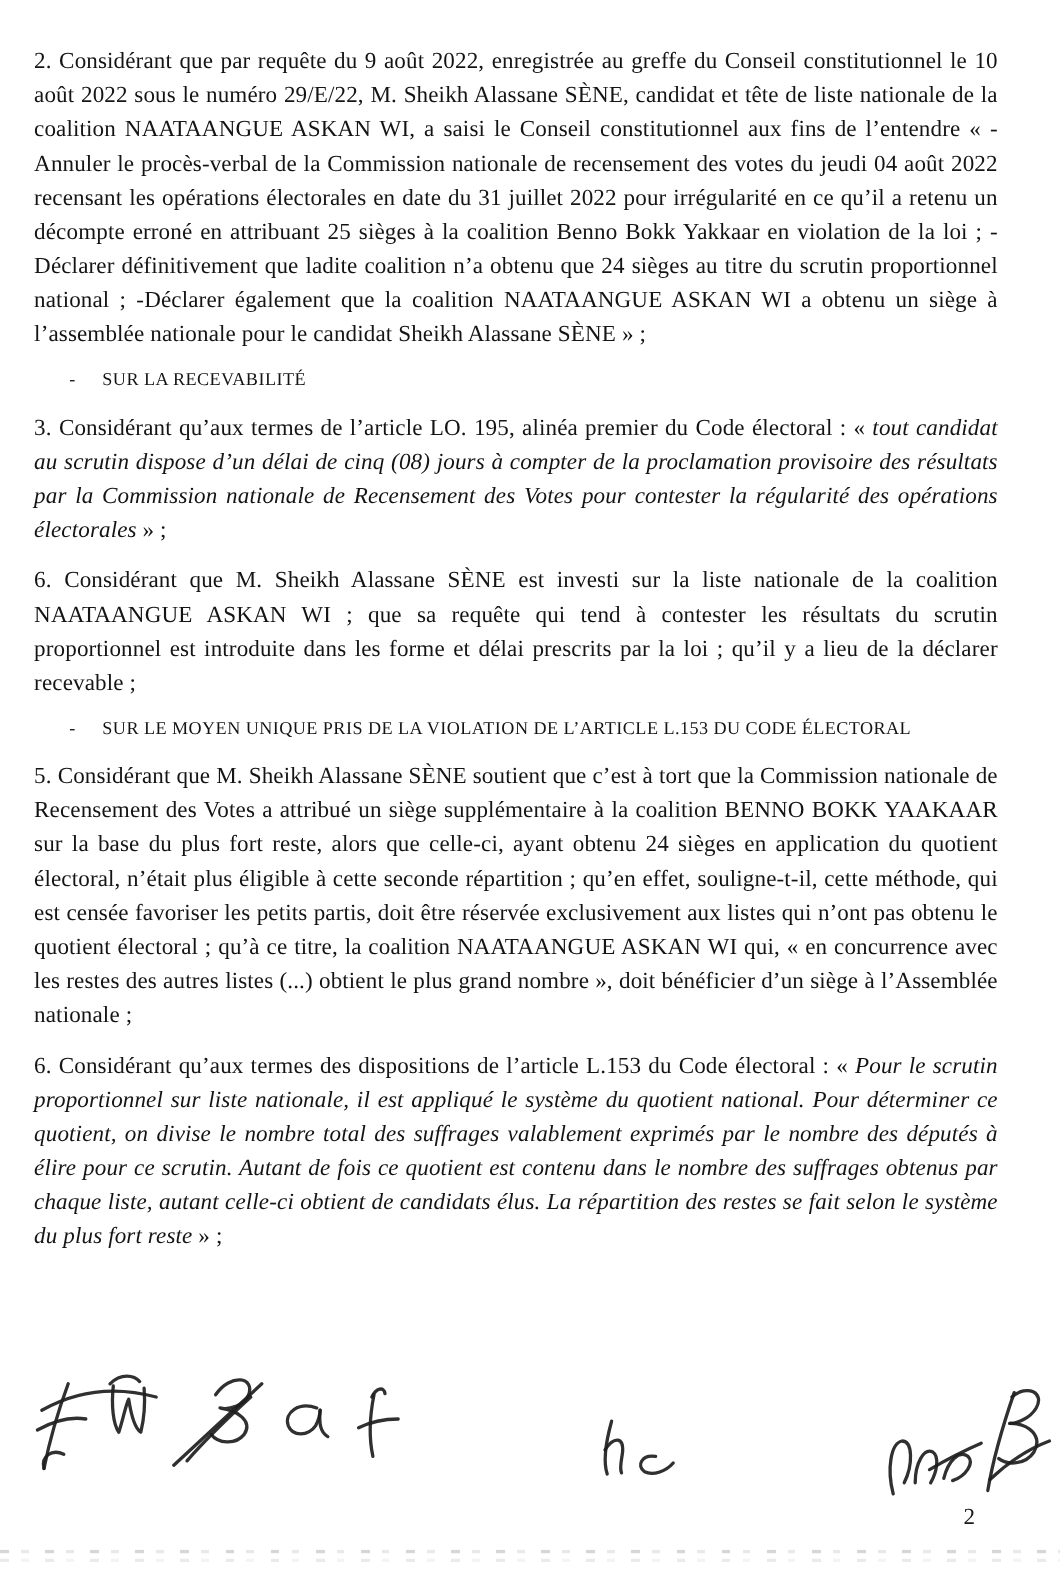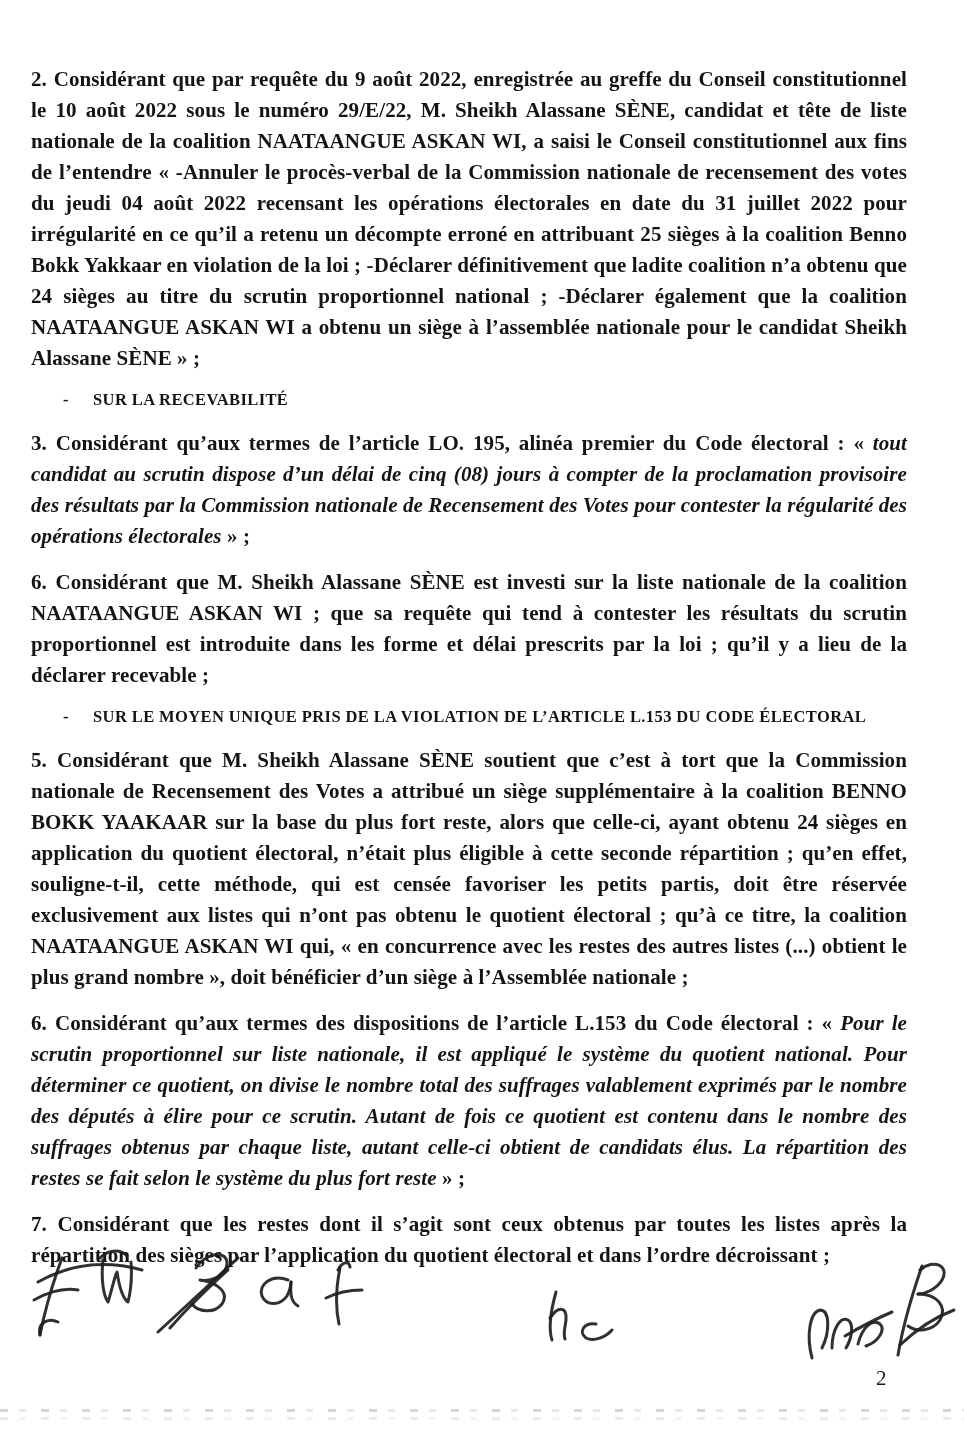--- a/index.html
+++ b/index.html
@@ -7,23 +7,22 @@
     width: 964px; height: 1451px;
     background: #ffffff;
     position: relative;
     font-family: "Liberation Serif", "DejaVu Serif", serif;
     color: #141414;
     overflow: hidden;
   }
   .page { position: absolute; inset: 0; }
   .content {
     position: absolute;
-    left: 31px; top: 64px;
+    left: 31px; top: 40px;
     width: 876px;
-    font-weight: bold;
   }
   p.body-par {
     font-size: 21px;
     line-height: 31px;
     text-align: justify;
     margin: 0 0 15px 0;
     letter-spacing: 0.1px;
   }
   p.body-par em { font-style: italic; }
   .section-heading {
@@ -86,21 +85,20 @@
 
     <div class="section-heading">
       <span class="dash">-</span>
       <span class="heading-label">SUR LE MOYEN UNIQUE PRIS DE LA VIOLATION DE L’ARTICLE L.153 DU CODE ÉLECTORAL</span>
     </div>
 
     <p class="body-par">5. Considérant que M. Sheikh Alassane SÈNE soutient que c’est à tort que la Commission nationale de Recensement des Votes a attribué un siège supplémentaire à la coalition BENNO BOKK YAAKAAR  sur la base du plus fort reste, alors que celle-ci, ayant obtenu 24 sièges en application du quotient électoral, n’était plus éligible à cette seconde répartition ; qu’en effet, souligne-t-il, cette méthode, qui est censée favoriser les petits partis, doit être réservée exclusivement aux listes qui n’ont pas obtenu le quotient électoral ; qu’à ce titre, la coalition NAATAANGUE ASKAN WI qui, « en concurrence avec les restes des autres listes (...) obtient le plus grand nombre », doit bénéficier d’un siège à l’Assemblée nationale ;</p>
 
     <p class="body-par"><span>6. Considérant qu’aux termes des dispositions de l’article L.153 du Code électoral : « </span><em>Pour le scrutin proportionnel sur liste nationale, il est appliqué le système du quotient national. Pour déterminer ce quotient, on divise le nombre total des suffrages valablement exprimés par le nombre des députés à élire pour ce scrutin. Autant de fois ce quotient est contenu dans le nombre des suffrages obtenus par chaque liste, autant celle-ci obtient de candidats élus. La répartition des restes se fait selon le système du plus fort reste</em><span> » ;</span></p>
 
-    <p class="body-par">7.  Considérant que les restes dont il s’agit sont ceux obtenus par toutes les listes après la répartition des sièges par l’application du quotient électoral et dans l’ordre décroissant ;</p>
 
   </div>
 
   <svg class="signatures-layer" viewBox="0 0 964 140" xmlns="http://www.w3.org/2000/svg" aria-hidden="true">
     <g>
       <path d="M 38 42 C 70 24, 105 20, 142 30"></path>
       <path d="M 62 18 C 52 45, 44 75, 40 95"></path>
       <path d="M 40 95 C 37 84, 47 77, 58 82"></path>
       <path d="M 34 60 C 52 50, 66 48, 78 50"></path>
     </g>

